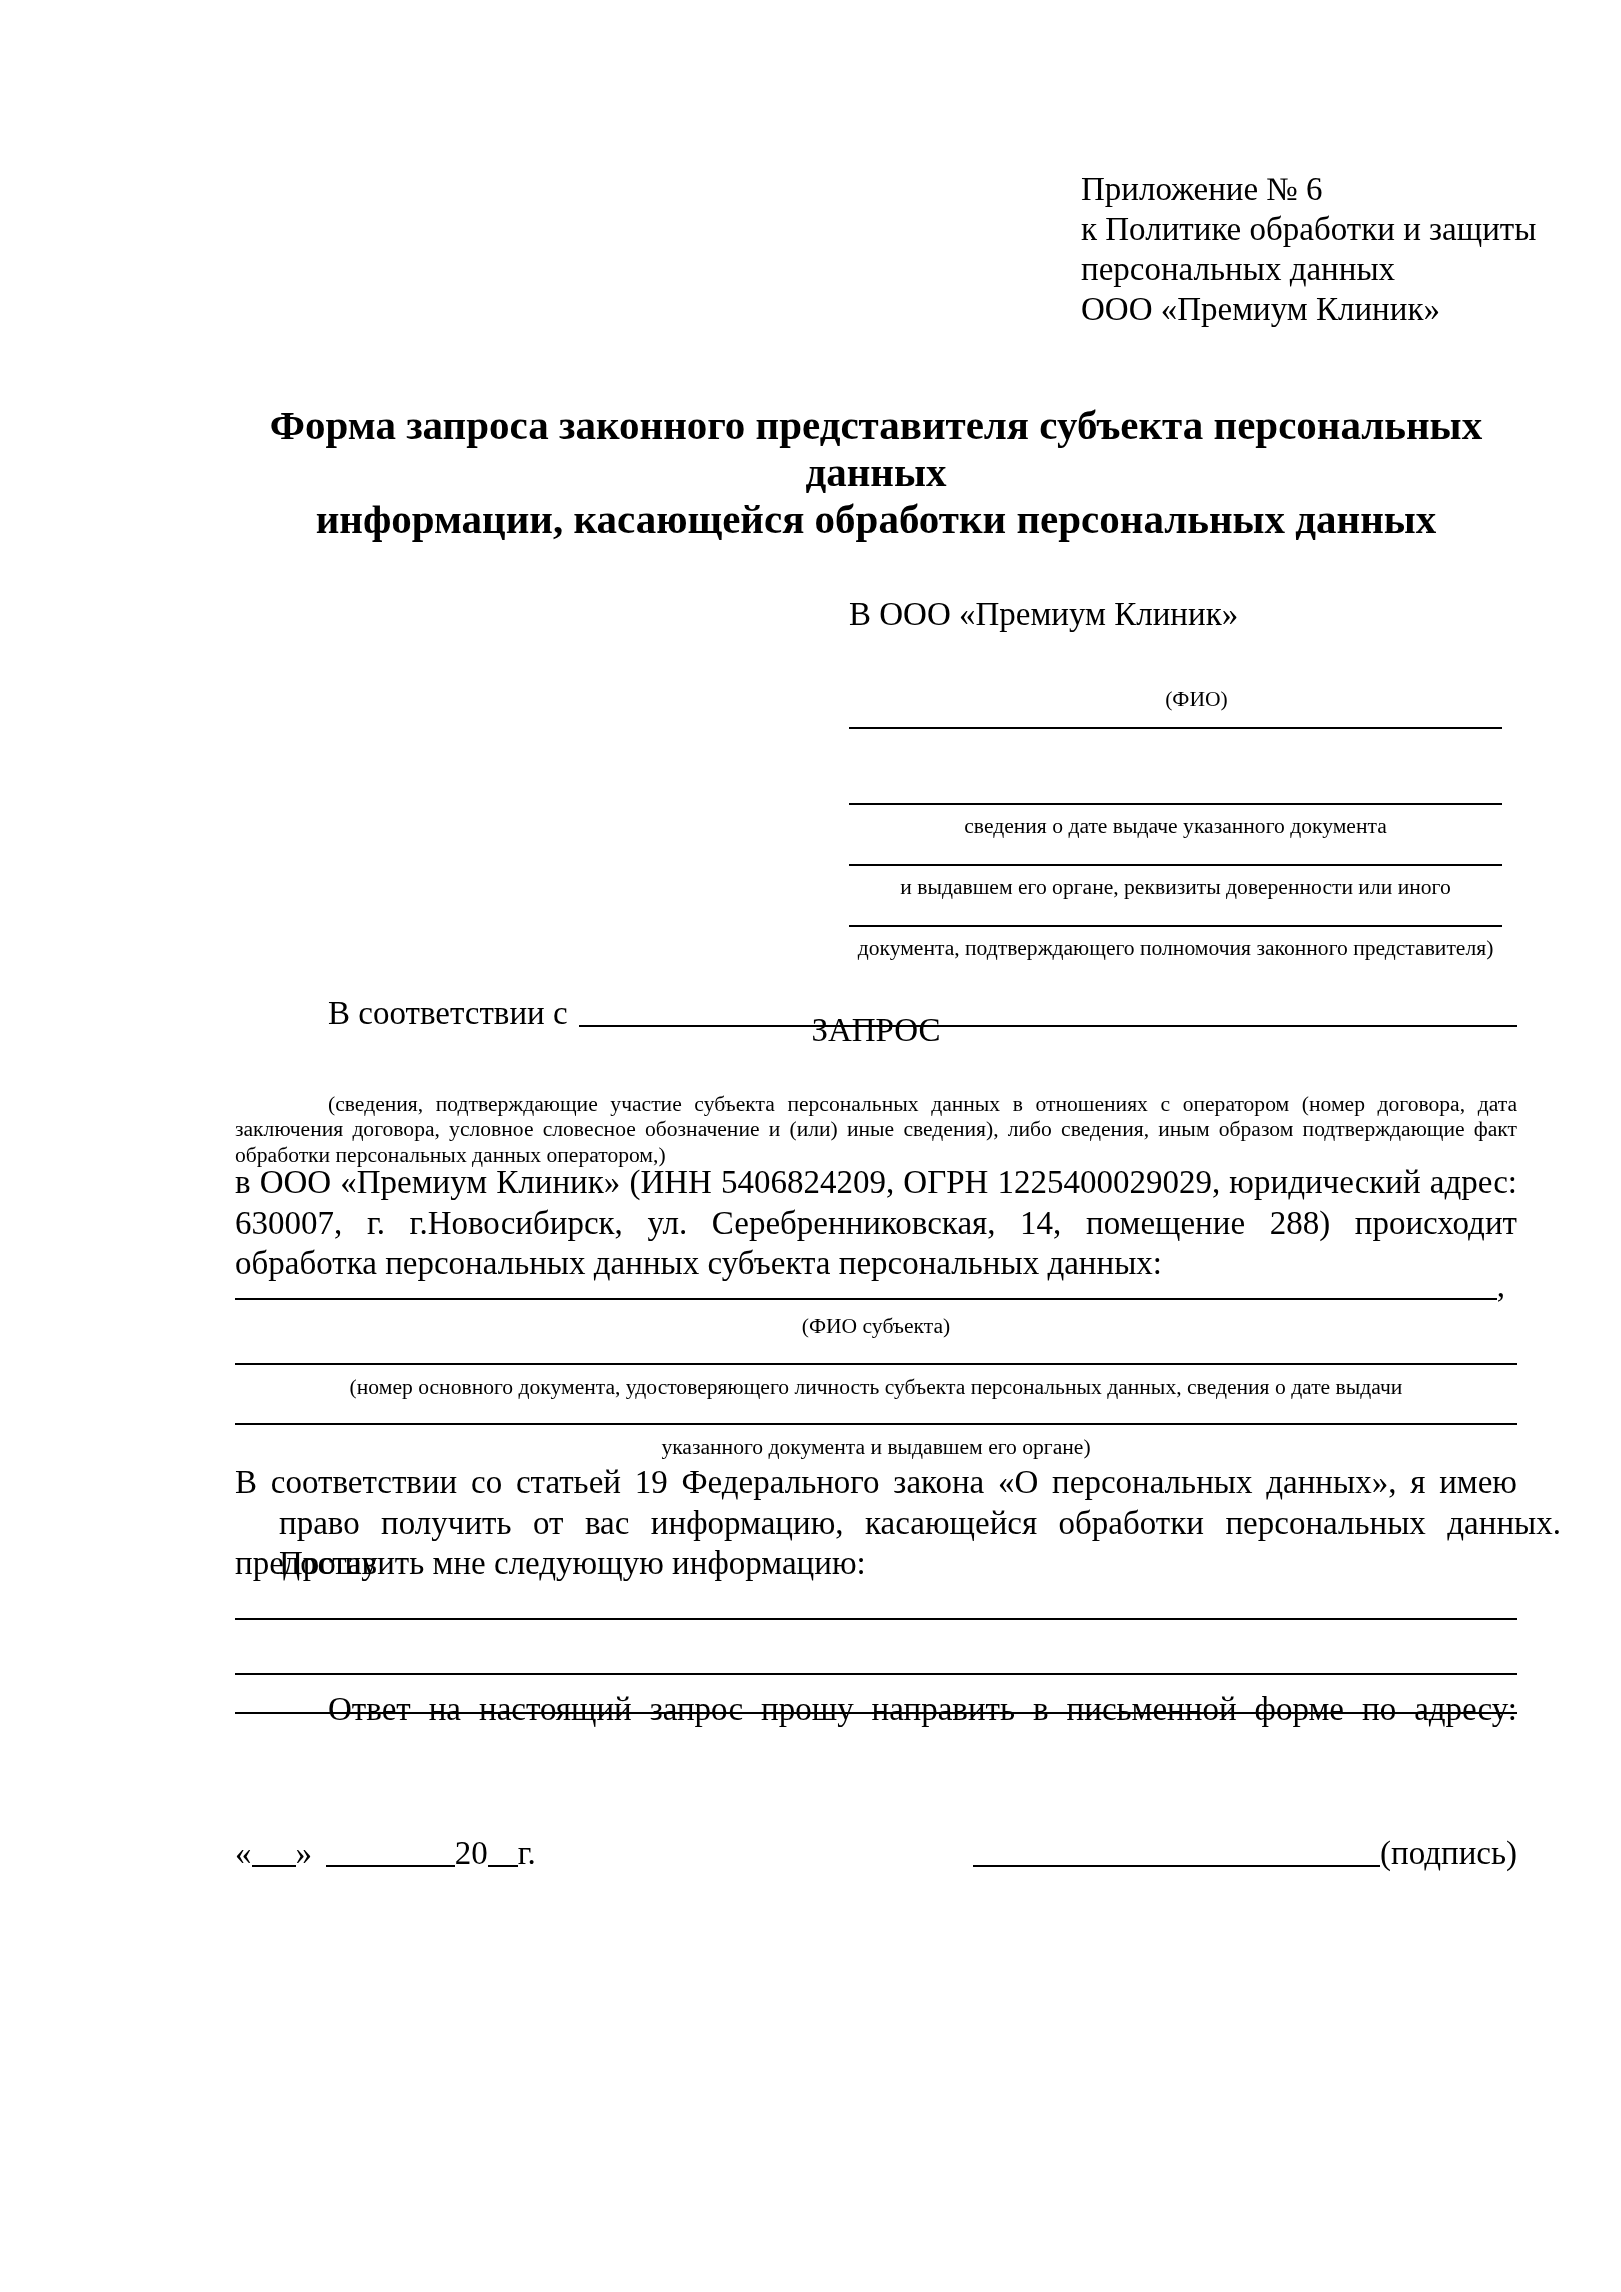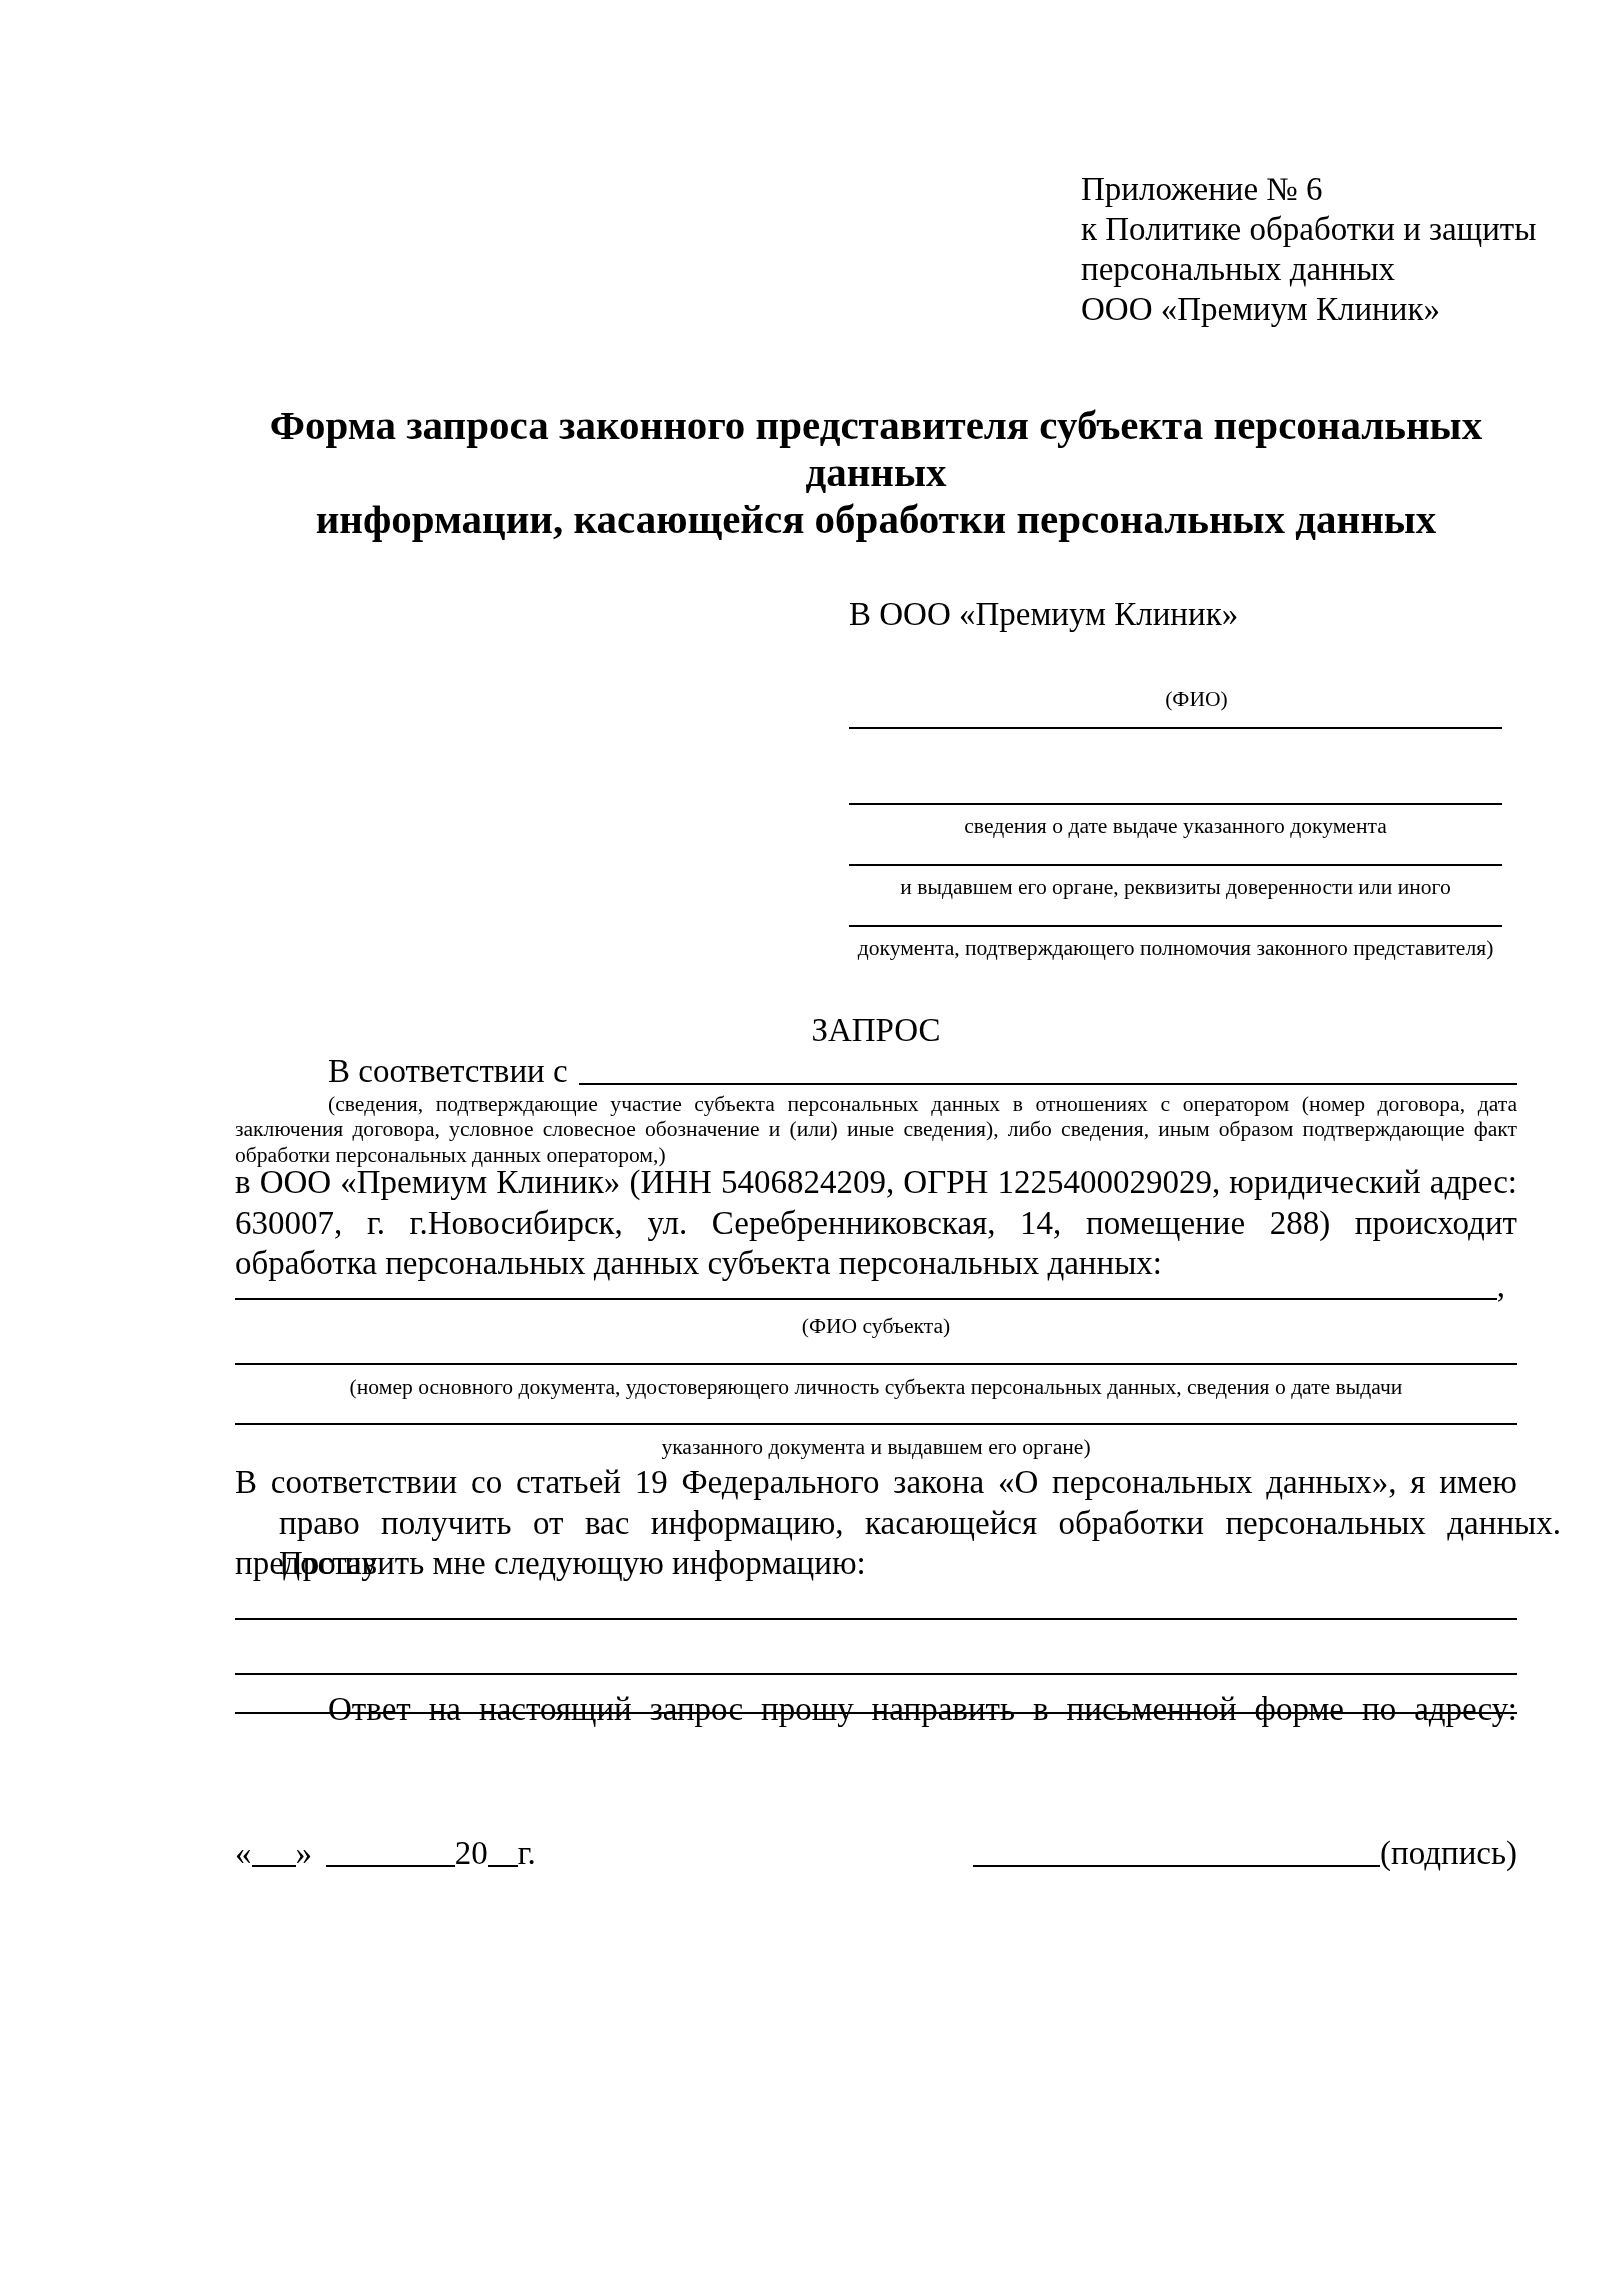--- a/index.html
+++ b/index.html
@@ -51,21 +51,21 @@
   <div class="abs t22 center" style="left:849px; top:813px; width:653px;">сведения о дате выдаче указанного документа</div>
 
   <div class="abs hr" style="left:849px; top:864px; width:653px;"></div>
   <div class="abs t22 center" style="left:849px; top:874px; width:653px;">и выдавшем его органе, реквизиты доверенности или иного</div>
 
   <div class="abs hr" style="left:849px; top:925px; width:653px;"></div>
   <div class="abs t22 center" style="left:849px; top:935px; width:653px;">документа, подтверждающего полномочия законного представителя)</div>
 
   <div class="abs t34 center" style="left:235px; top:1010px; width:1282px;">ЗАПРОС</div>
 
-  <div class="abs t34 fill-row" style="left:235px; top:1051px; width:1282px;text-align:center;">
+  <div class="abs t34 fill-row" style="left:235px; top:993px; width:1282px;text-align:center;">
     <span class="lbl" style="margin-left:93px;">В соответствии с</span>
     <span style="width:11.8px;"></span>
     <span class="line"></span>
   </div>
   <div class="abs t22 jline" style="left:235px; top:1091px; width:1282px; padding-left:93px;">(сведения, подтверждающие участие субъекта персональных данных в отношениях с оператором (номер договора, дата</div>
   <div class="abs t22 jline" style="left:235px; top:1116px; width:1282px;">заключения договора, условное словесное обозначение и (или) иные сведения), либо сведения, иным образом подтверждающие факт</div>
   <div class="abs t22" style="left:235px; top:1142px; width:1282px;">обработки персональных данных оператором,)</div>
 
   <div class="abs t34 jline" style="left:235px; top:1162px; width:1282px;">в ООО «Премиум Клиник» (ИНН 5406824209, ОГРН 1225400029029, юридический адрес:</div>
   <div class="abs t34 jline" style="left:235px; top:1203px; width:1282px;">630007, г. г.Новосибирск, ул. Серебренниковская, 14, помещение 288) происходит</div>

